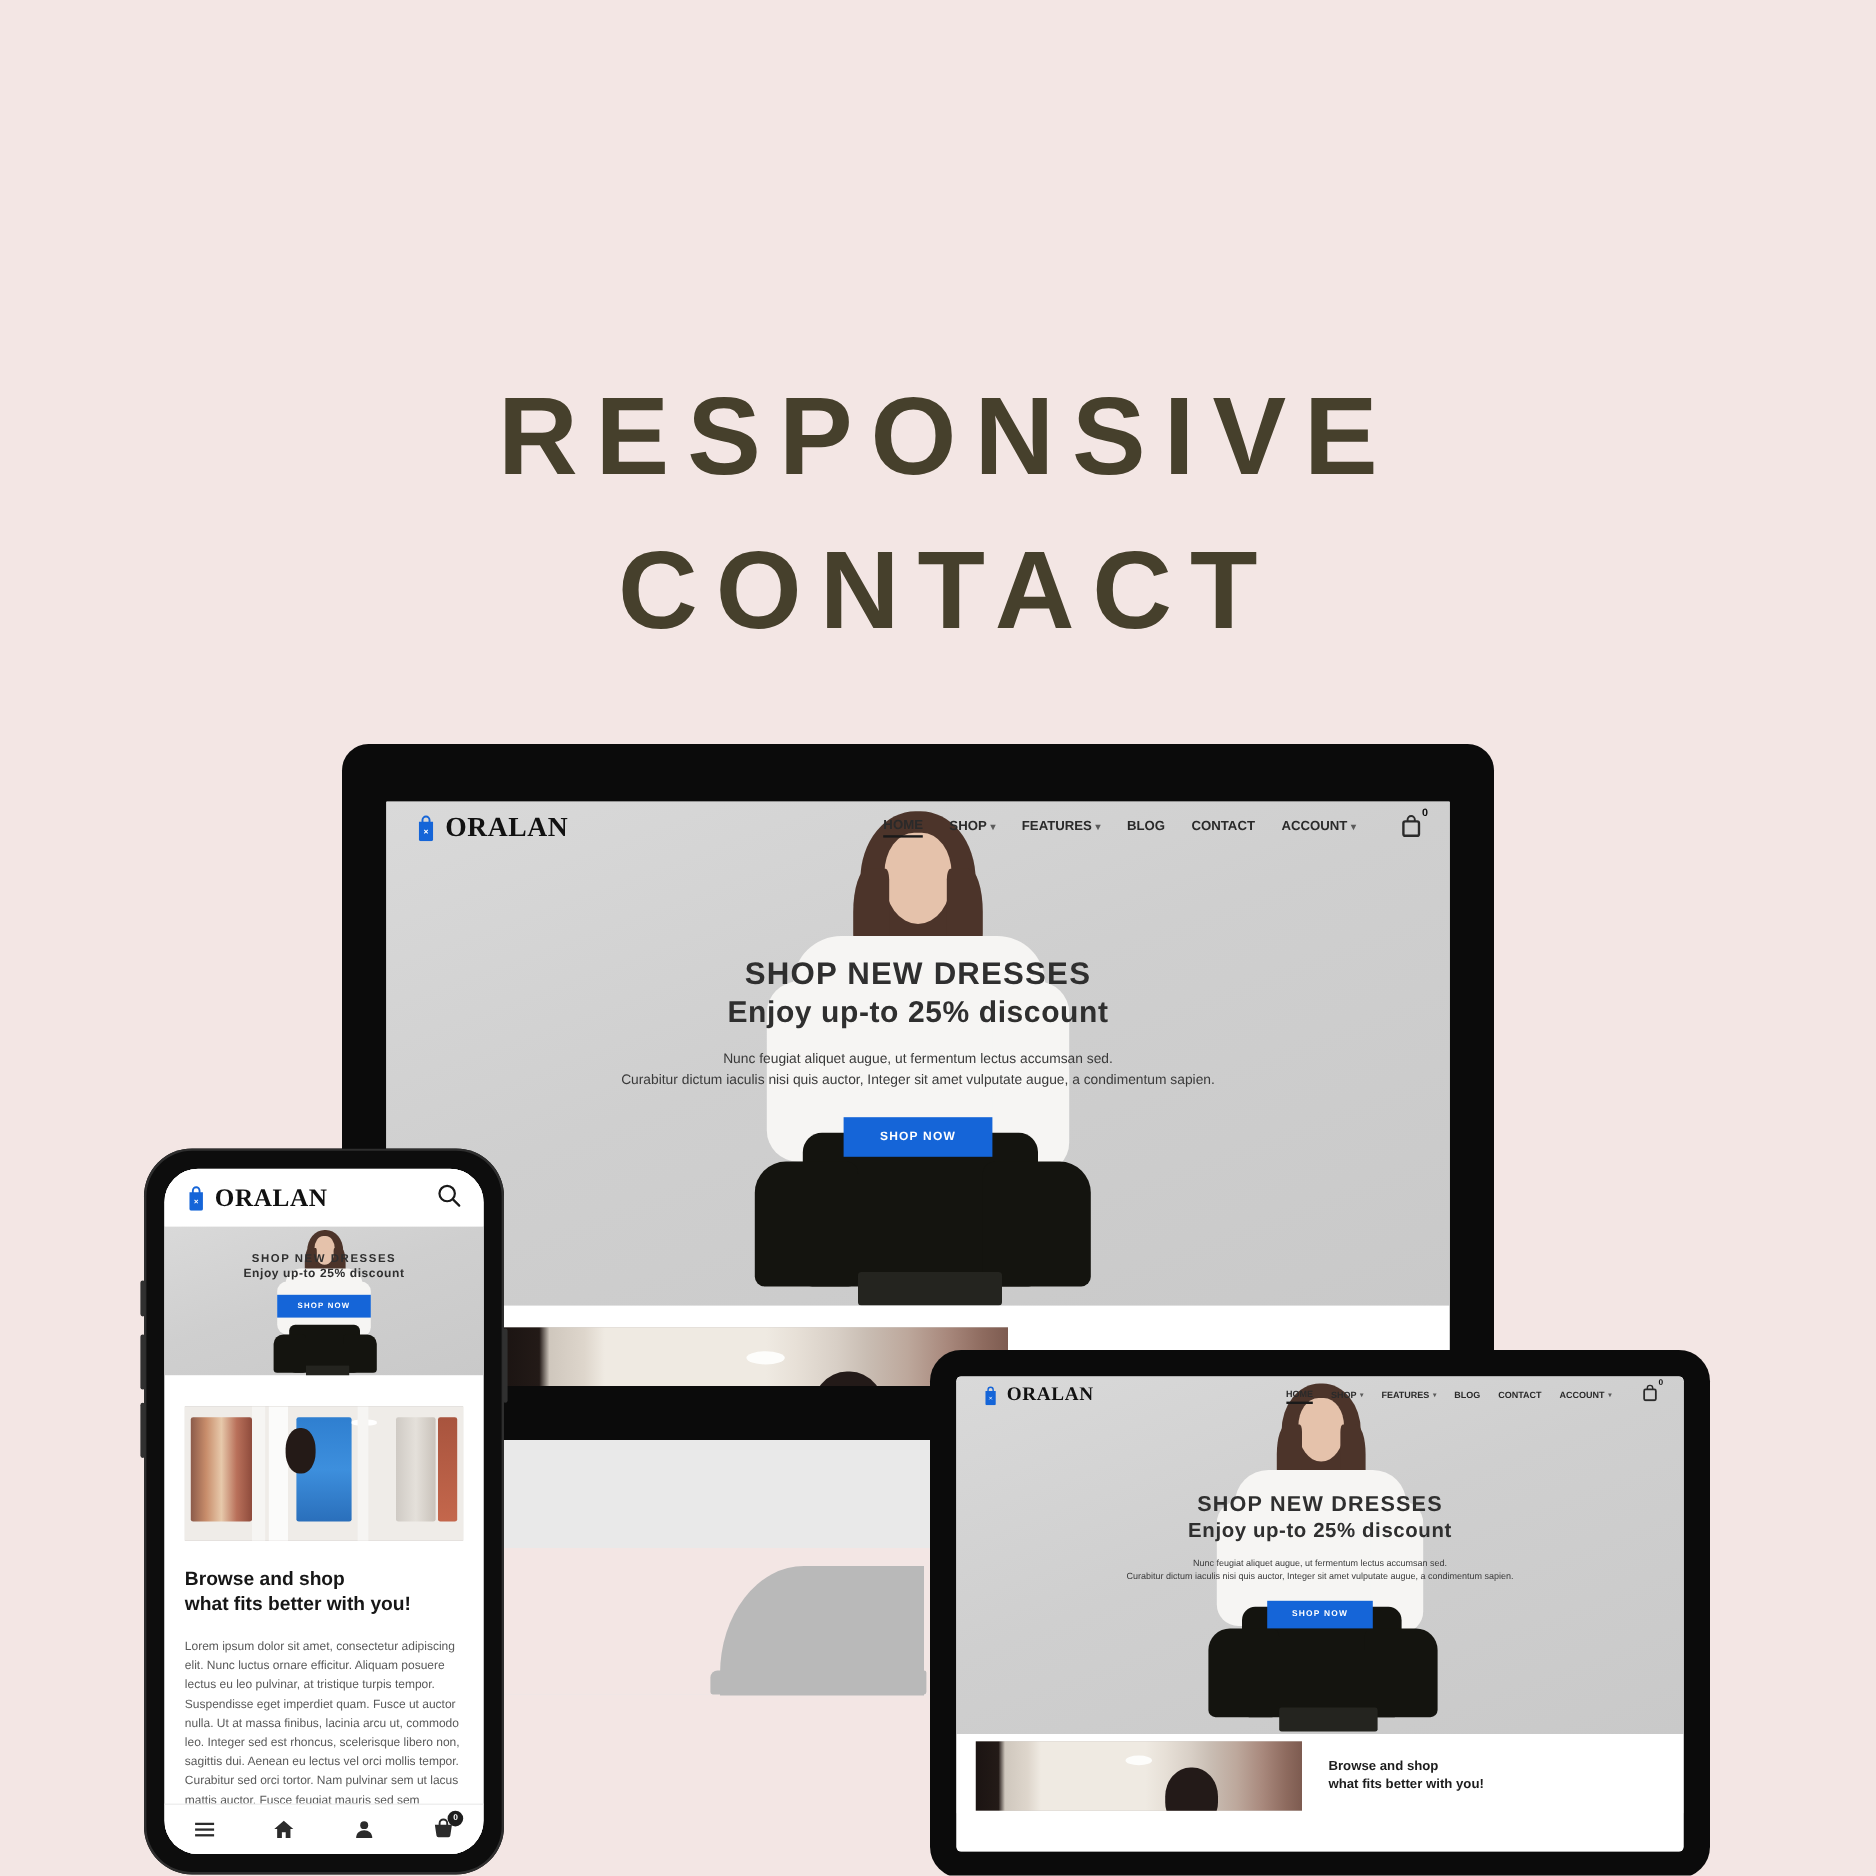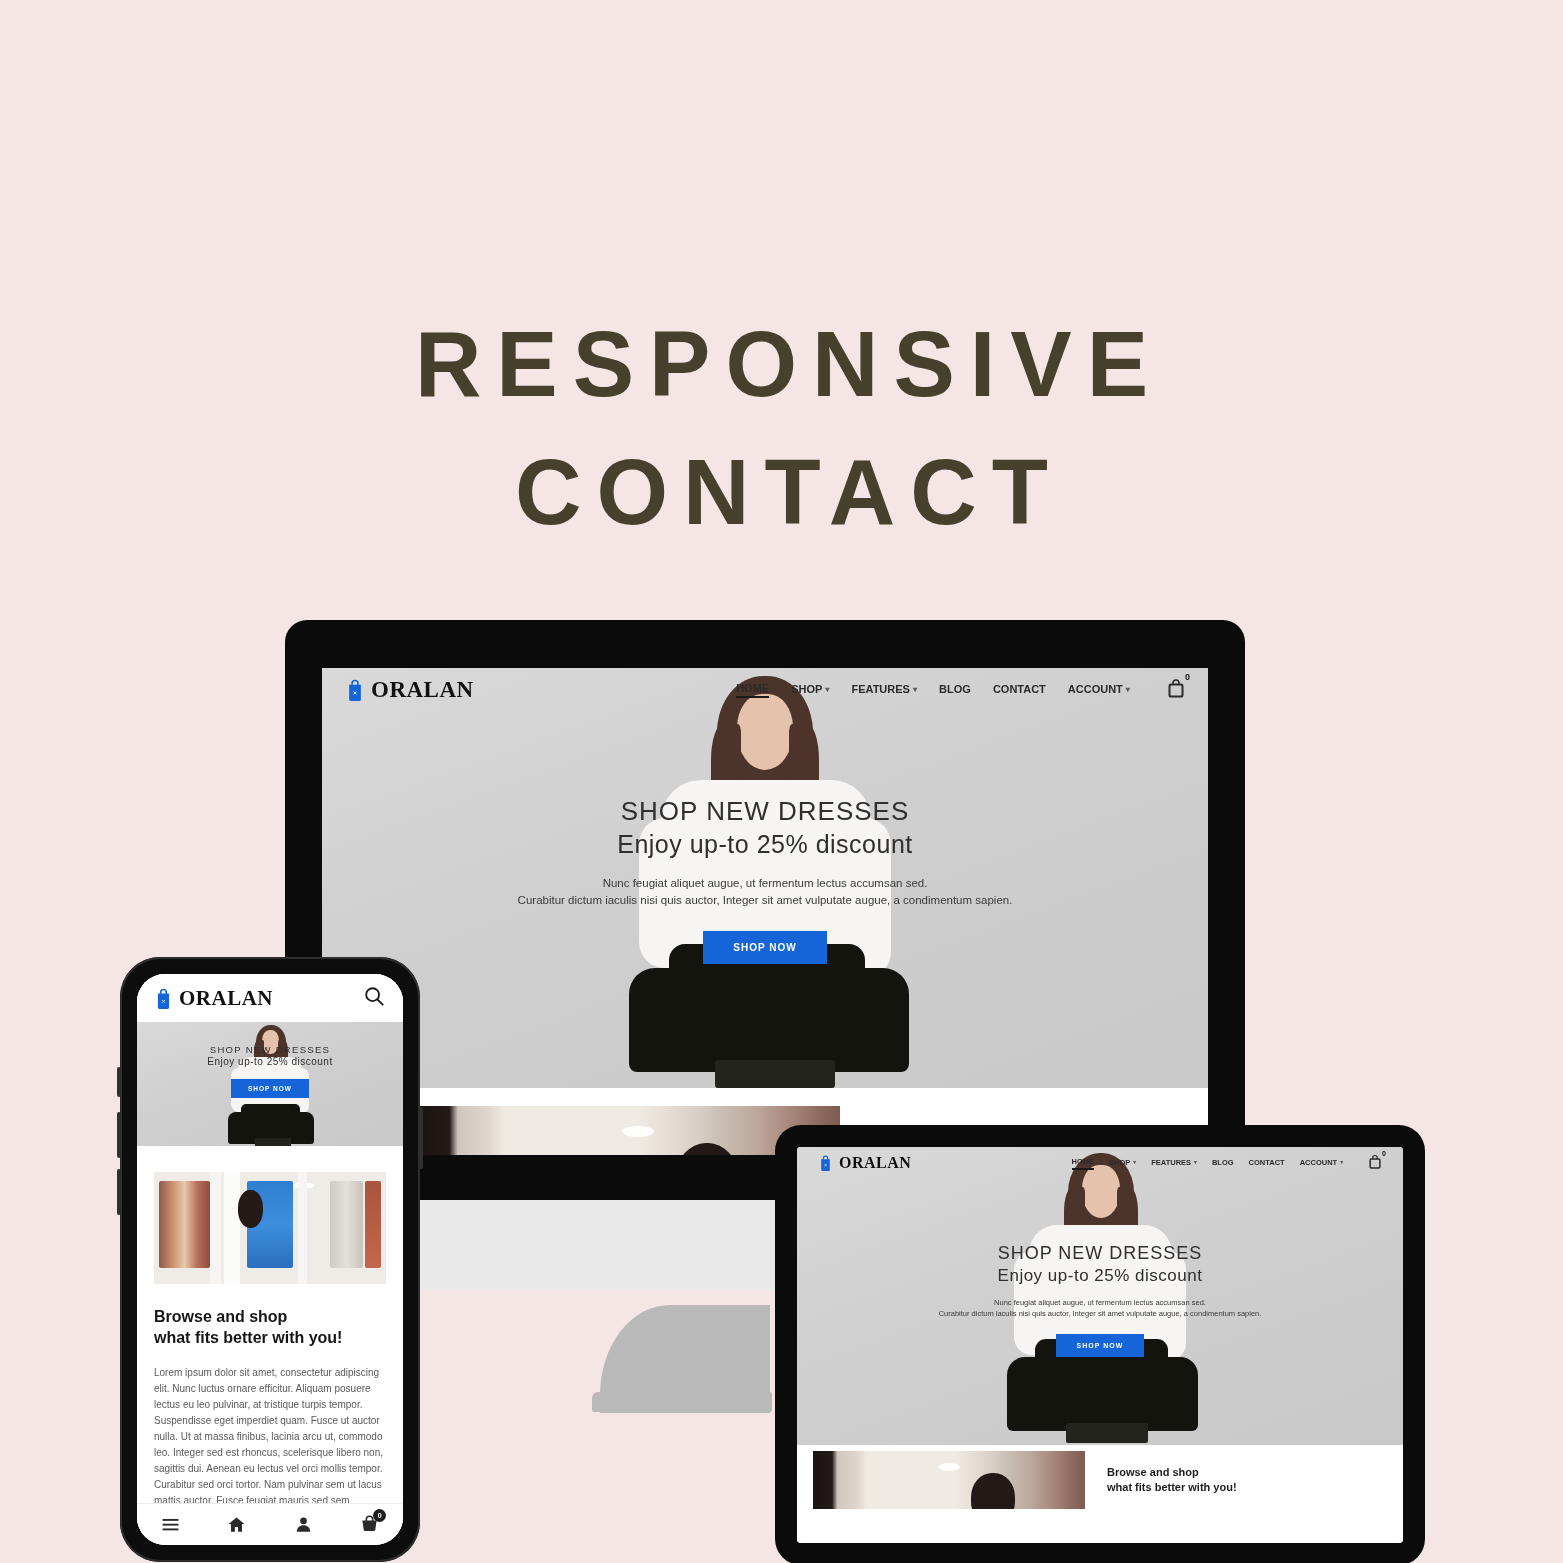--- a/index.html
+++ b/index.html
@@ -53,22 +53,22 @@
   }
 
   
   .hero {
     position: relative; width: 100%;
     background: linear-gradient(160deg,#d9d9d9 0%, #cfcfcf 45%, #c9c9c9 100%);
     overflow: hidden;
   }
   .model { position: absolute; left: 50%; transform: translateX(-50%); bottom: 0; }
   .hero-copy { position: relative; z-index: 3; text-align: center; color: #2f2f2f; }
-  .hero-t1 { font-weight: 400; letter-spacing: 1px; }
-  .hero-t2 { font-weight: 400; letter-spacing: .5px; }
+  .hero-t1 { font-weight: 700; letter-spacing: 1px; }
+  .hero-t2 { font-weight: 700; letter-spacing: .5px; }
   .hero-p { color: #3a3a3a; }
   .shopnow {
     display: inline-block; background: #1565d8; color: #fff;
     font-weight: 700; letter-spacing: 1px; border: none; cursor: pointer;
   }
 
   
   .sec2 { display: flex; background: #fff; width: 100%; }
   .sec2 .photo { background: #cbc6c2; position: relative; overflow: hidden; flex: none; }
   .sec2 .copy { flex: 1; }

